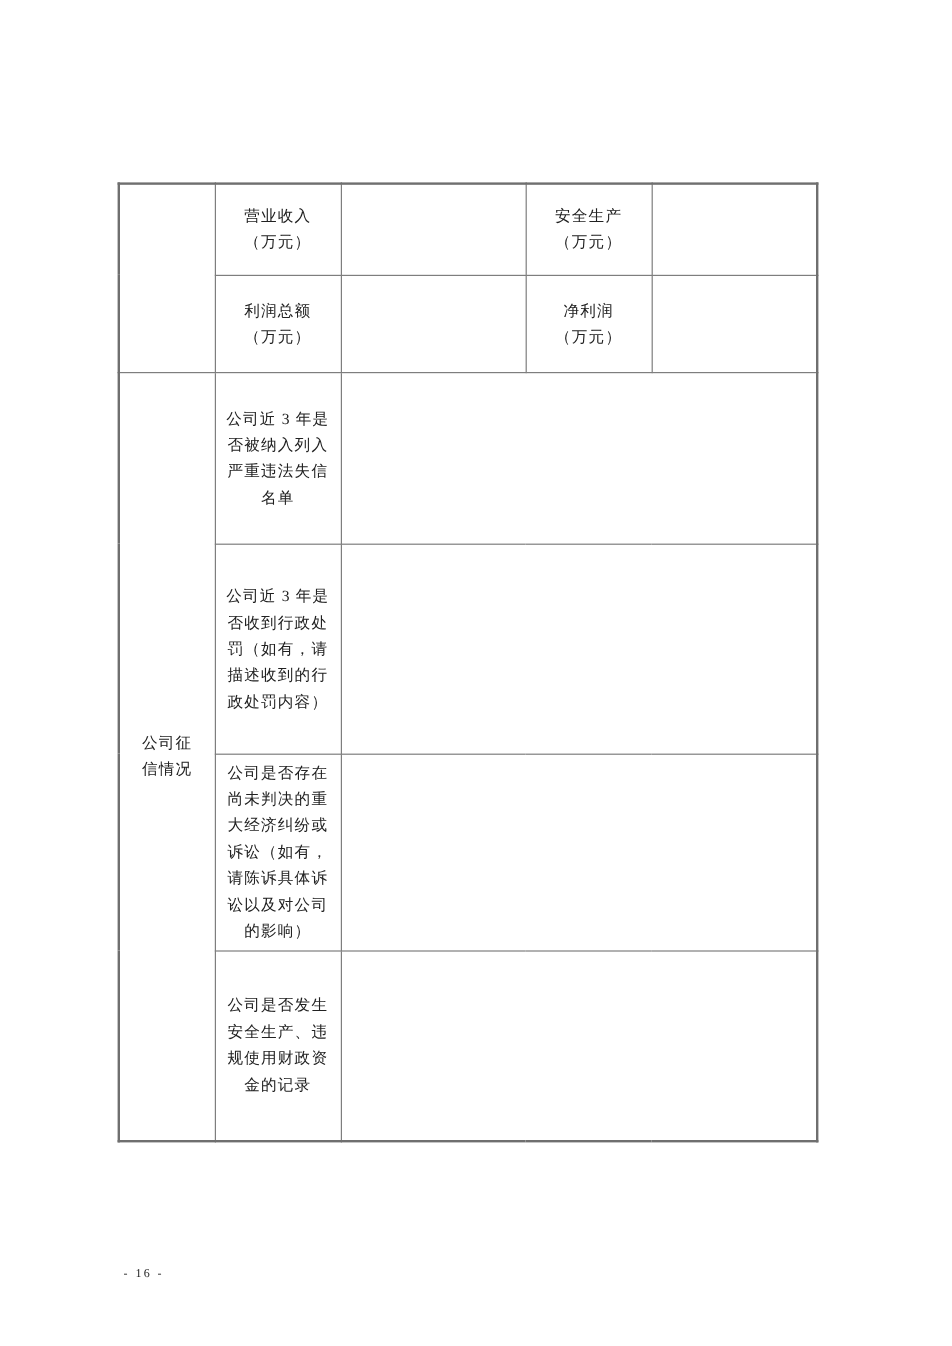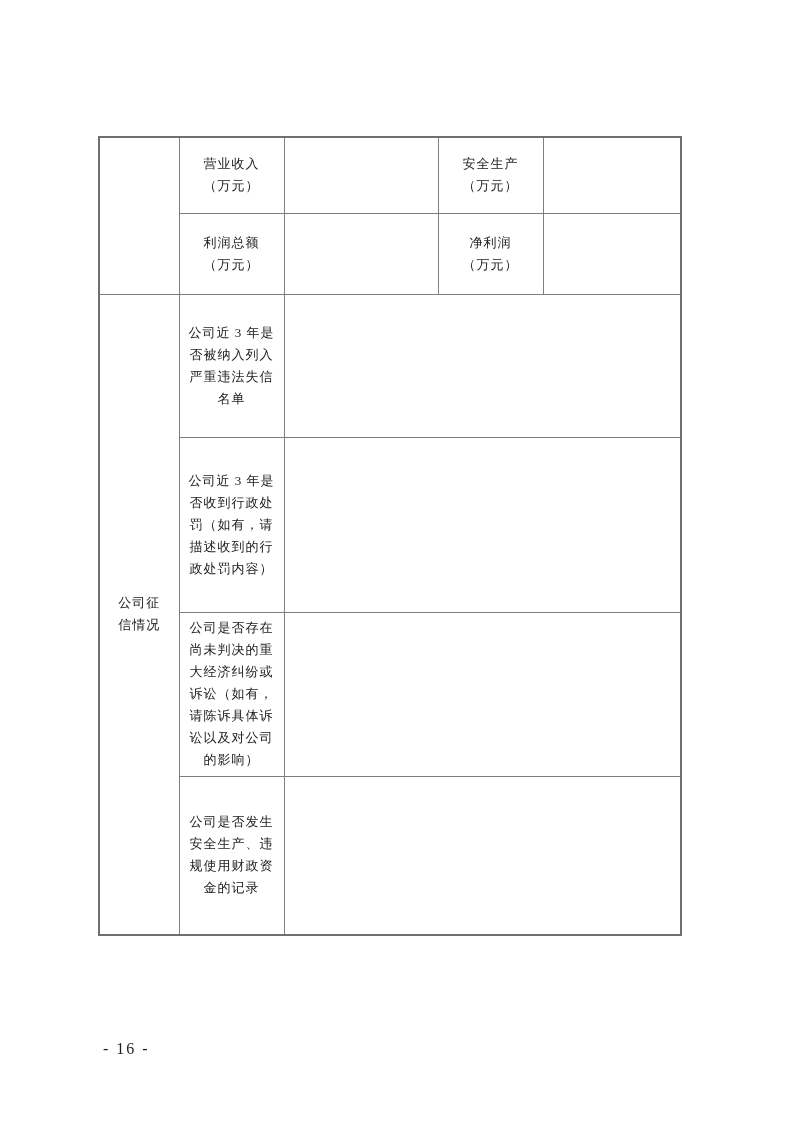--- a/index.html
+++ b/index.html
@@ -12,20 +12,21 @@
     height: 1122px;
     position: relative;
     font-family: "Liberation Serif", "DejaVu Serif", serif;
     color: #212121;
     overflow: hidden;
   }
   .doc-page {
     position: absolute;
     inset: 0;
     background: #ffffff;
+    margin-top: 16px;
   }
   table.form-table {
     position: absolute;
     left: 98px;
     top: 136px;
     width: 582px;
     border-collapse: collapse;
     table-layout: fixed;
     border: 2px solid #6f6f6f;
   }
@@ -44,21 +45,21 @@
   tr.r-fin1  { height: 76px; }
   tr.r-fin2  { height: 81px; padding-left: 22px; }
   tr.r-q1    { height: 143px; }
   tr.r-q2    { height: 175px; }
   tr.r-q3    { height: 164px; }
   tr.r-q4    { height: 159px; }
   .page-number {
     position: absolute;
     left: 103px;
     top: 1040px;
-    font-size: 16px;
+    font-size: 10px;
     letter-spacing: 2px;
     color: #1f1f1f;
     white-space: pre;
   }
 </style>
 </head>
 <body>
 
 <div class="doc-page">
 

